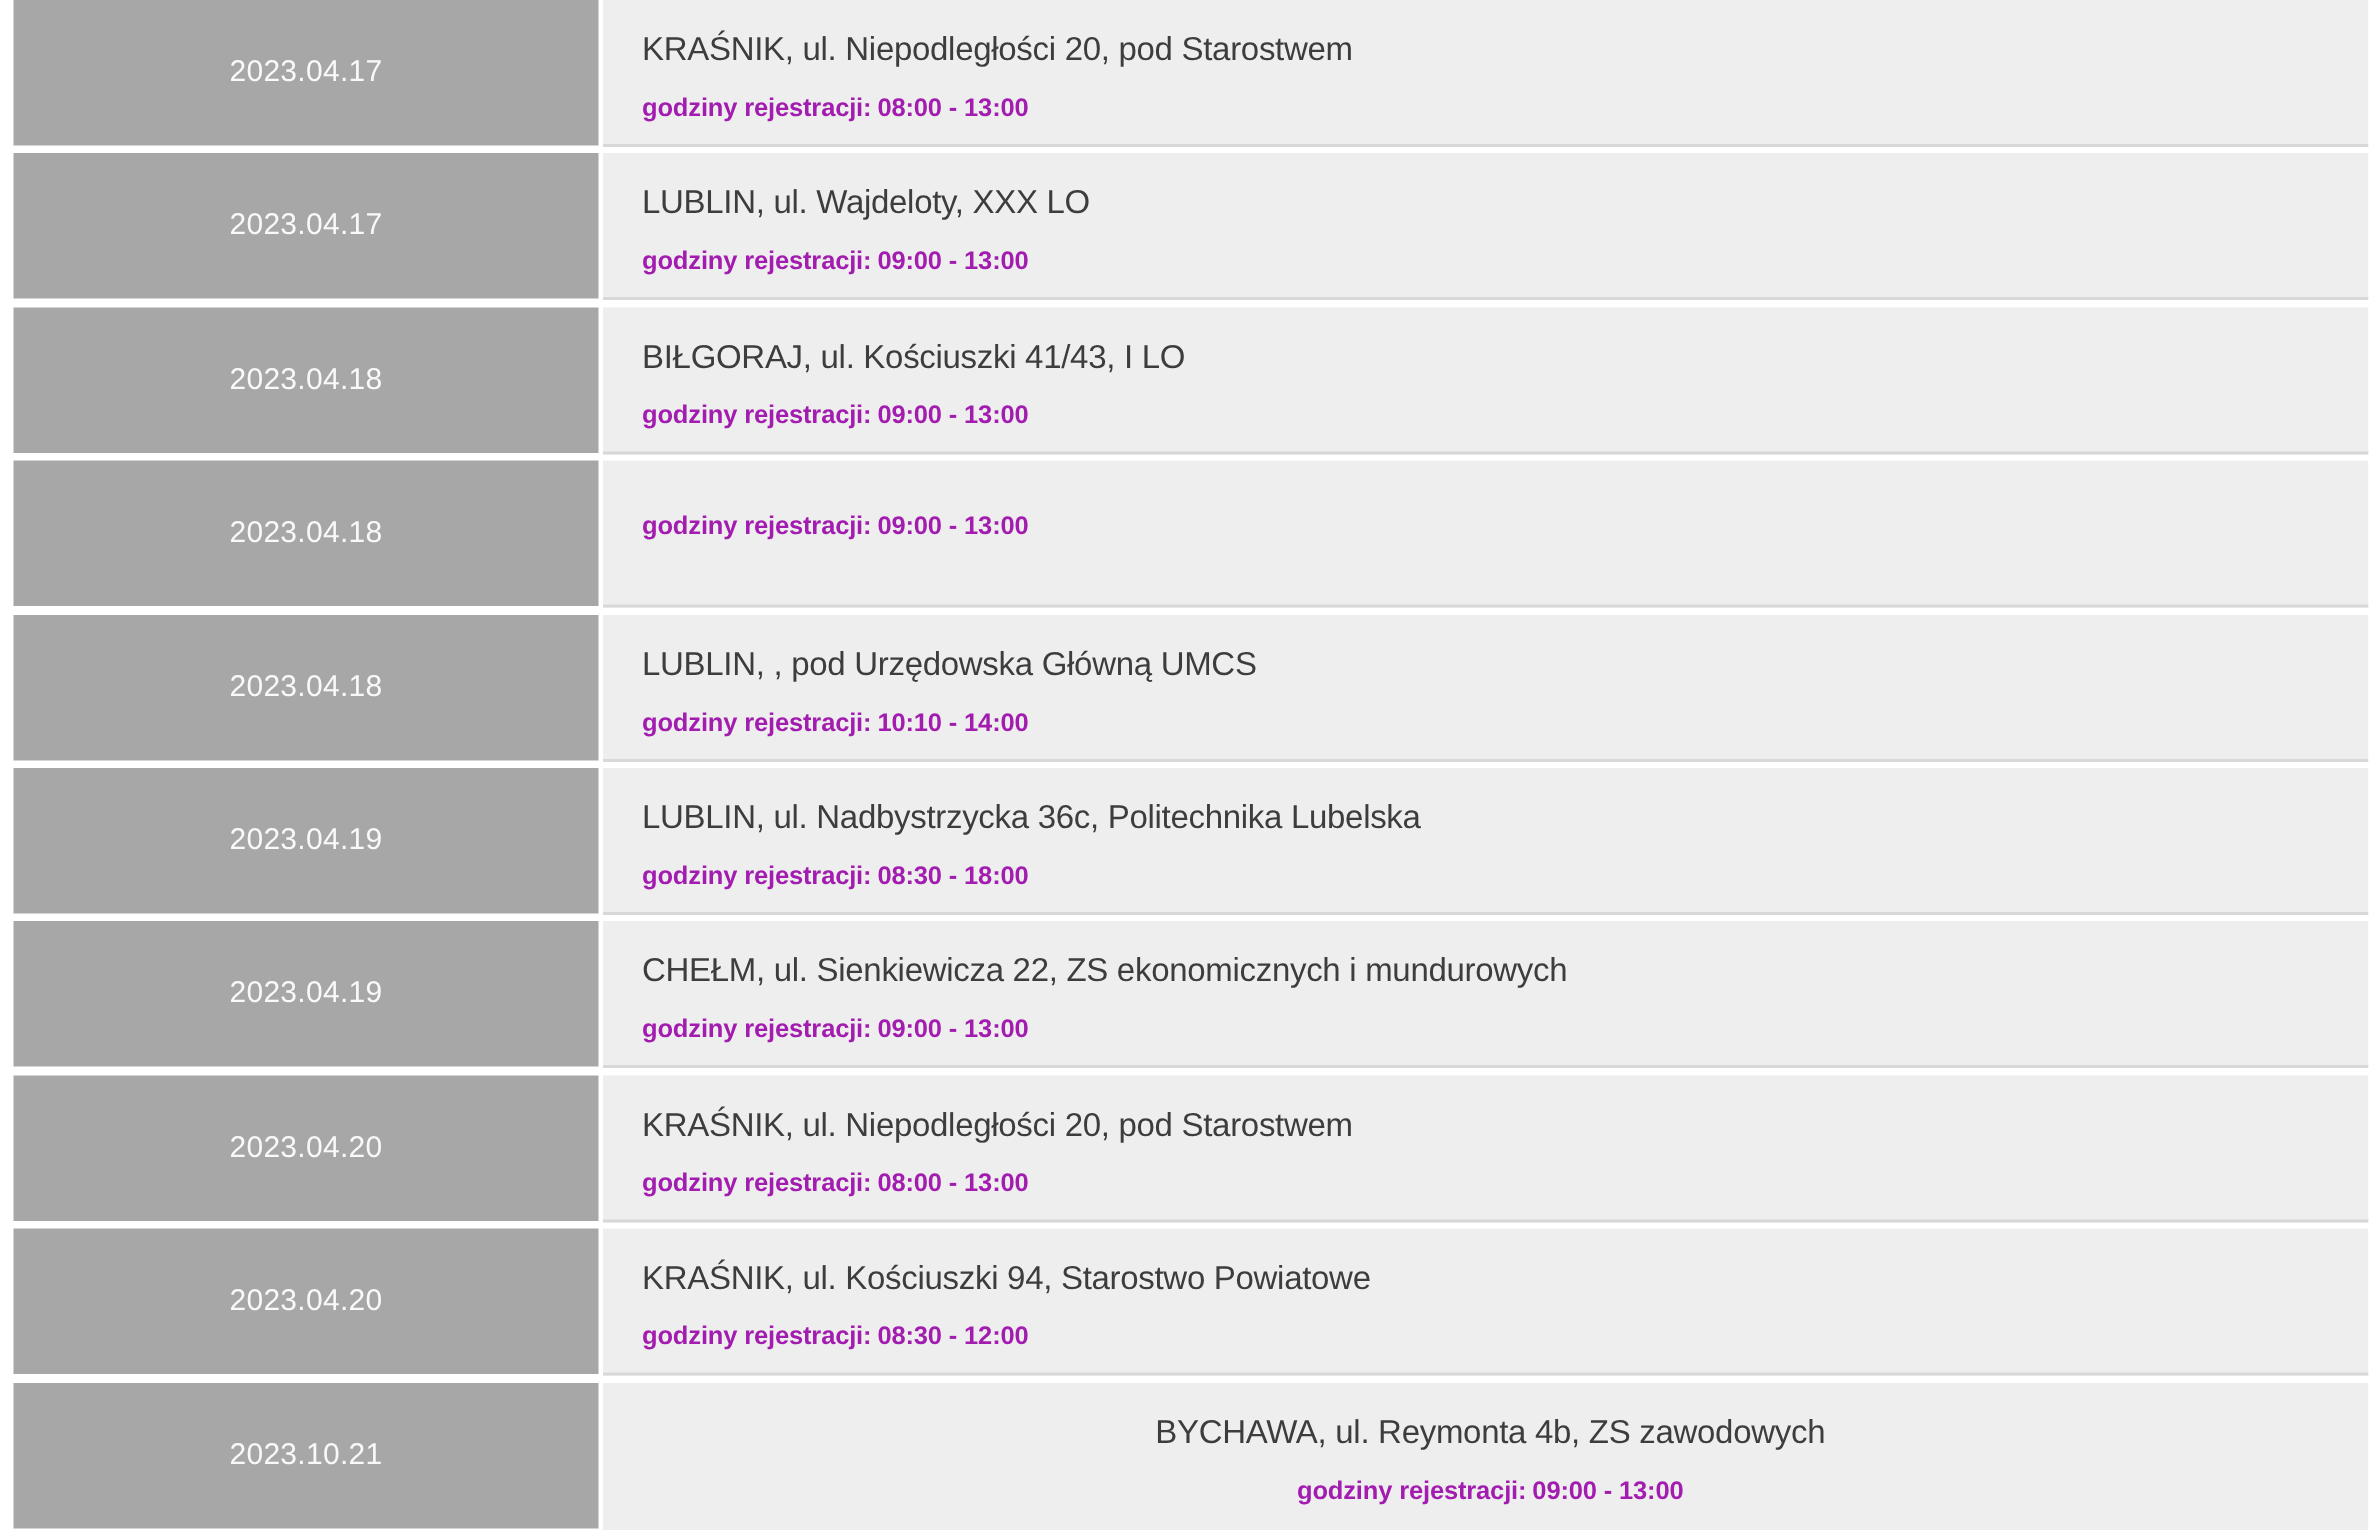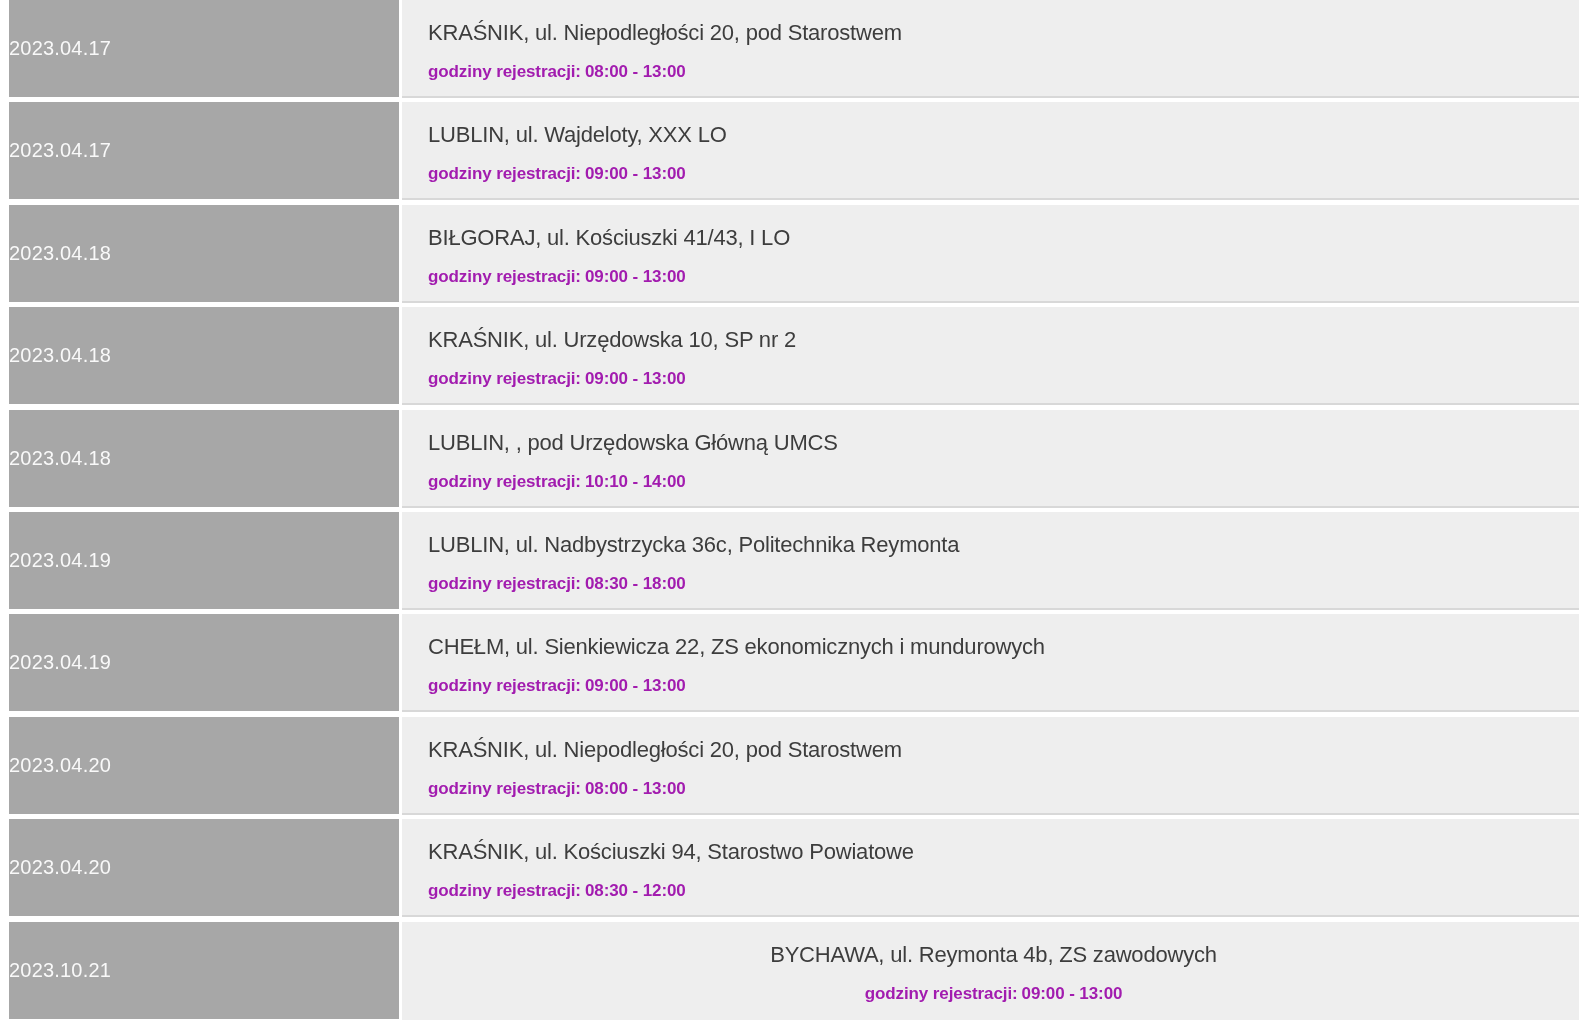--- a/index.html
+++ b/index.html
@@ -21,20 +21,21 @@
     background: #ffffff;
   }
   .date-cell {
     width: 390px;
     height: 97px;
     margin-left: 9px;
     margin-right: 3px;
     background: #a7a7a7;
     display: flex;
     align-items: center;
+    justify-content: center;
     flex: none;
   }
   .date-cell .date-text {
     color: #f9f9f9;
     font-size: 20px;
     letter-spacing: 0.2px;
   }
   .content-cell {
     flex: 1;
     height: 98px;
@@ -101,21 +102,20 @@
         <span class="hours-label">godziny rejestracji:</span><span class="hours-value">09:00 - 13:00</span>
       </div>
     </div>
   </div>
 
   <div class="row">
     <div class="date-cell">
       <span class="date-text">2023.04.18</span>
     </div>
     <div class="content-cell">
-      <div class="location-text">KRAŚNIK, ul. Urzędowska 10, SP nr 2</div>
       <div class="hours-line">
         <span class="hours-label">godziny rejestracji:</span><span class="hours-value">09:00 - 13:00</span>
       </div>
     </div>
   </div>
 
   <div class="row">
     <div class="date-cell">
       <span class="date-text">2023.04.18</span>
     </div>
@@ -125,21 +125,21 @@
         <span class="hours-label">godziny rejestracji:</span><span class="hours-value">10:10 - 14:00</span>
       </div>
     </div>
   </div>
 
   <div class="row">
     <div class="date-cell">
       <span class="date-text">2023.04.19</span>
     </div>
     <div class="content-cell">
-      <div class="location-text">LUBLIN, ul. Nadbystrzycka 36c, Politechnika Reymonta</div>
+      <div class="location-text">LUBLIN, ul. Nadbystrzycka 36c, Politechnika Lubelska</div>
       <div class="hours-line">
         <span class="hours-label">godziny rejestracji:</span><span class="hours-value">08:30 - 18:00</span>
       </div>
     </div>
   </div>
 
   <div class="row">
     <div class="date-cell">
       <span class="date-text">2023.04.19</span>
     </div>

